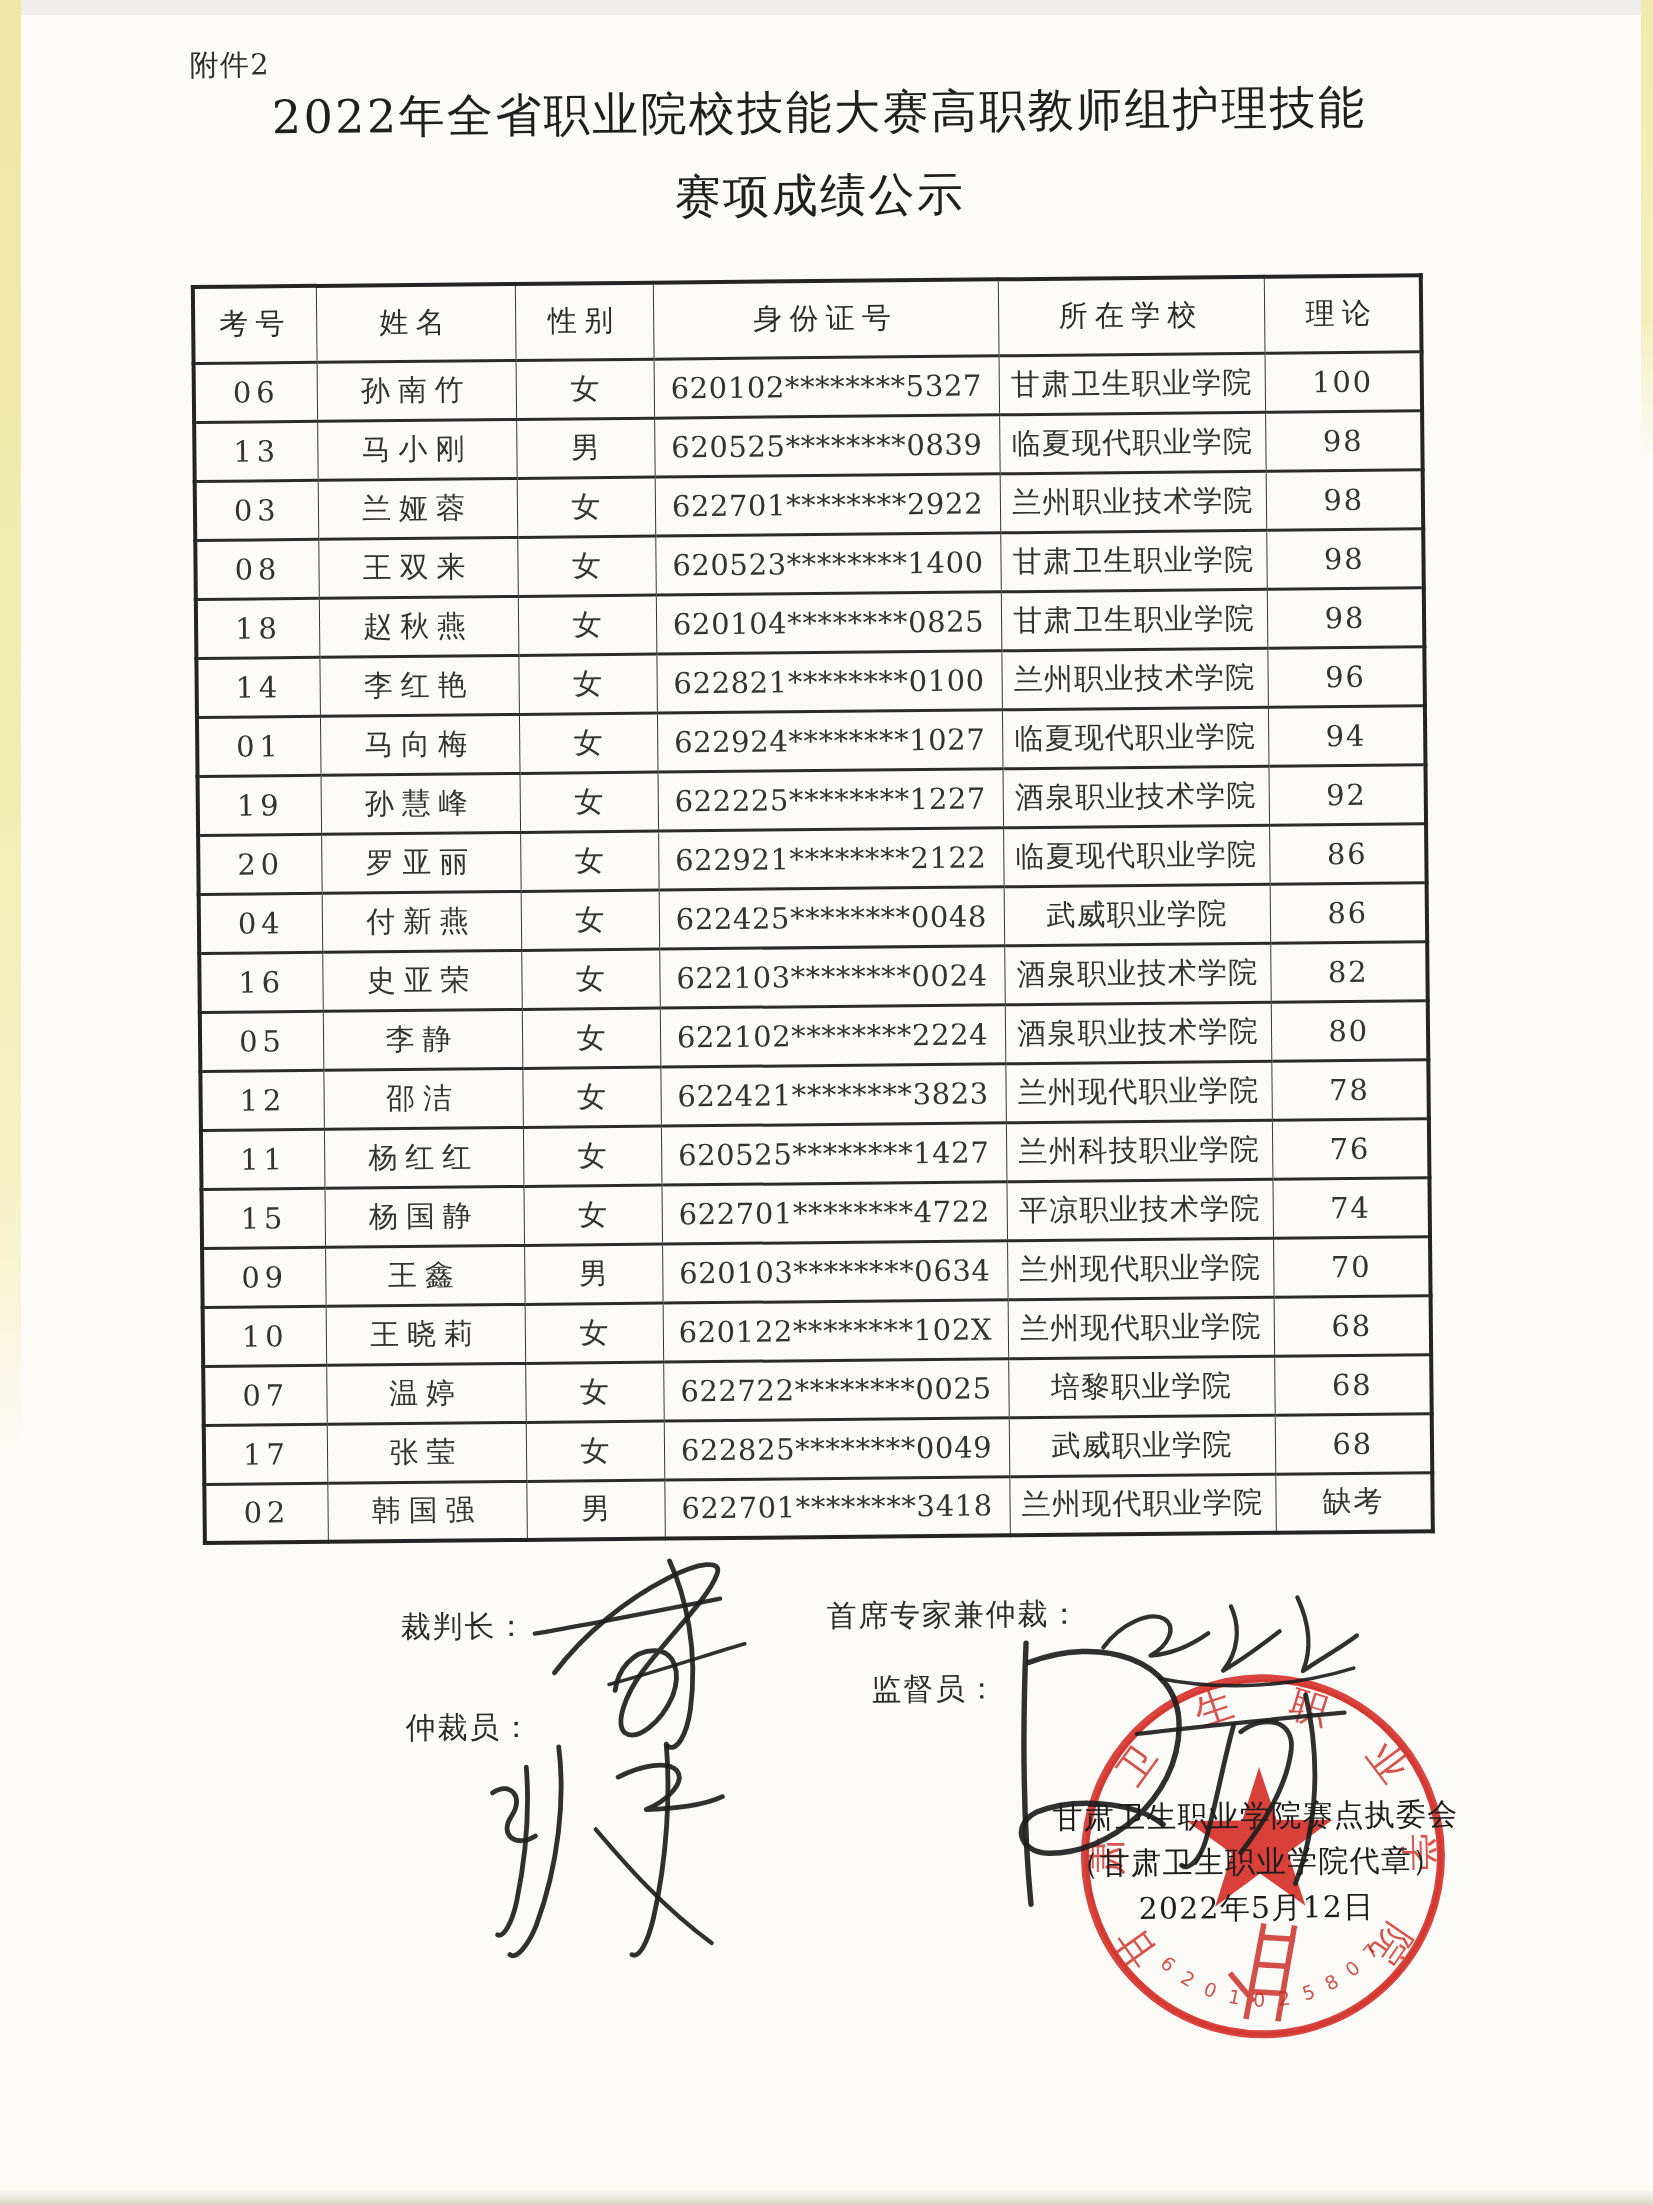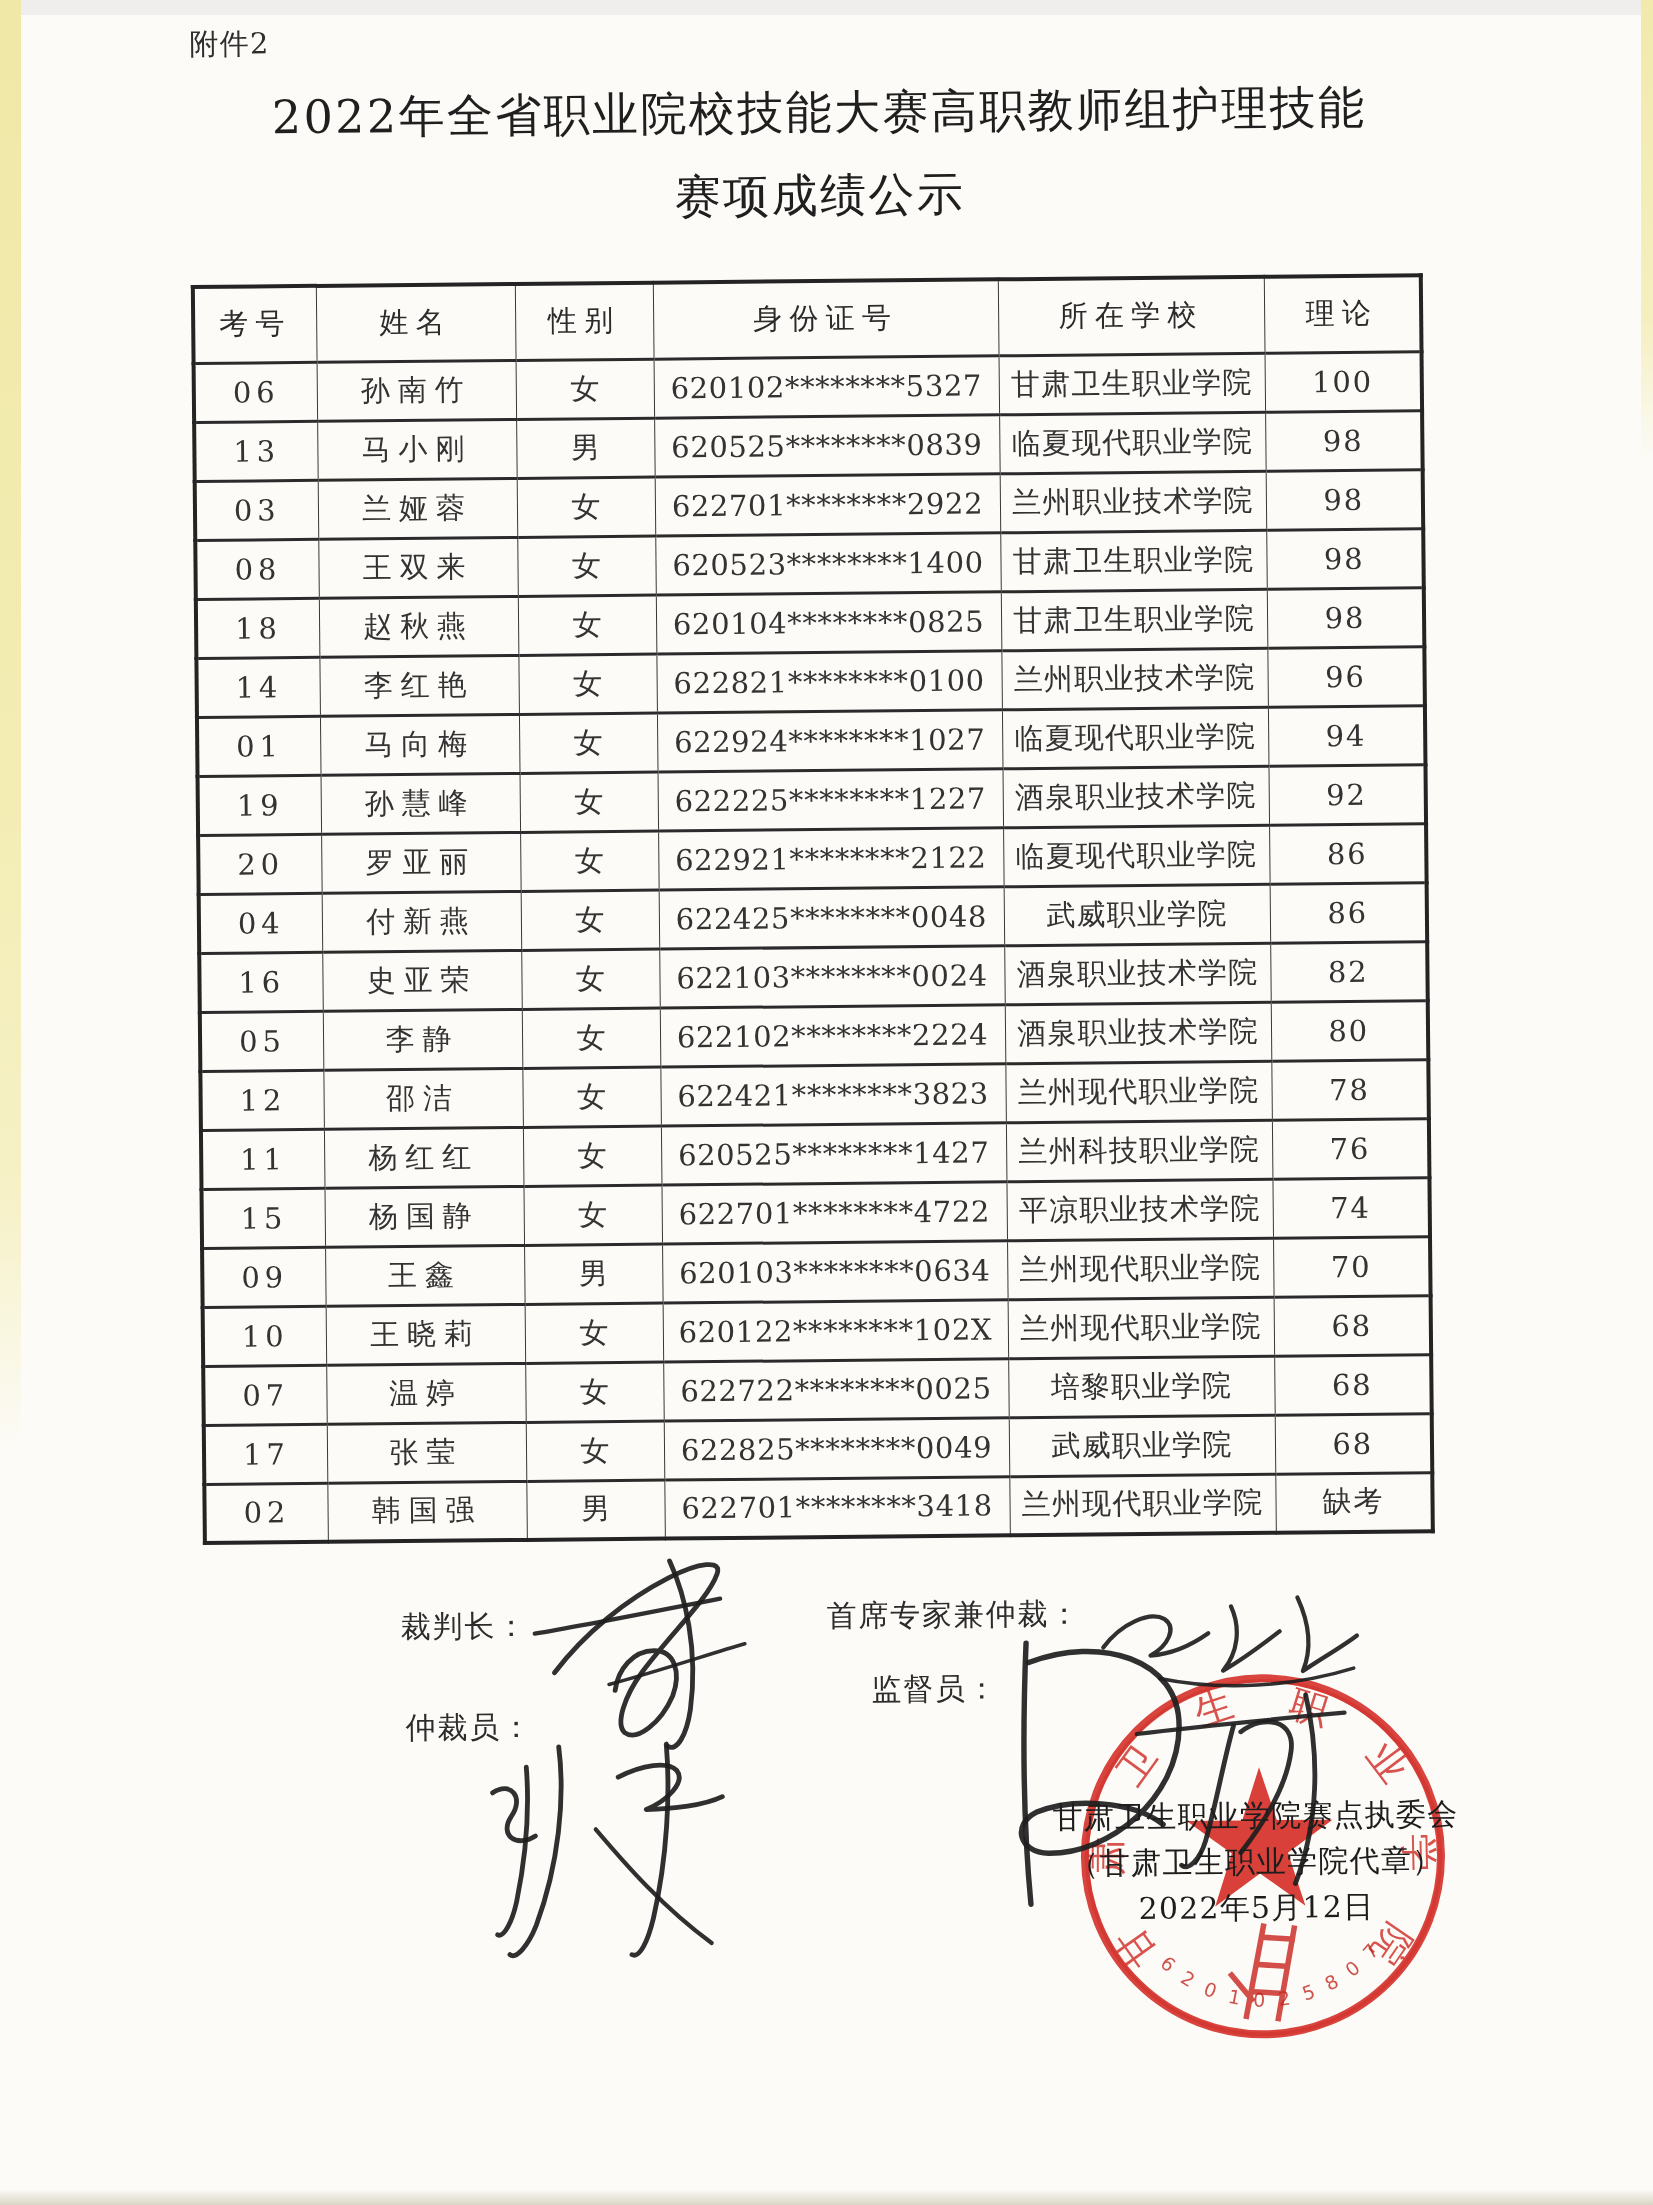--- a/index.html
+++ b/index.html
@@ -13,21 +13,21 @@
   .edge-top{position:absolute;left:0;top:0;width:1654px;height:14.5px;background:#efeeec;}
   .edge-left{position:absolute;left:0;top:0;width:20.6px;height:1451px;
     background:linear-gradient(to bottom,#f0e8a6 0%,#f3edb4 55%,#f6f1c6 82%,rgba(246,241,198,0) 100%);}
   .edge-right{position:absolute;right:0;top:0;width:13.3px;height:459px;
     background:linear-gradient(to bottom,#f1eaac 0%,#f5efc0 70%,rgba(245,239,192,0) 100%);}
   .edge-bottom{position:absolute;left:0;bottom:0;width:1654px;height:15.7px;
     background:linear-gradient(to top,#d9d5c6 0%,rgba(217,213,198,0) 100%);}
   
   .scan{position:absolute;left:0;top:0;width:1654px;height:2205px;
     transform:rotate(-0.55deg);transform-origin:50% 42%;}
-  .attachment{position:absolute;left:198px;top:19px;font-size:29px;color:#2e2e2e;letter-spacing:1.2px;}
+  .attachment{position:absolute;left:198px;top:40px;font-size:29px;color:#2e2e2e;letter-spacing:1.2px;}
   .title{position:absolute;left:0;top:71px;width:1654px;text-align:center;
     font-size:46px;line-height:83px;letter-spacing:2.4px;color:#1f1f1f;}
   
   table.results{
     position:absolute;left:197px;top:279px;width:1230px;
     border-collapse:collapse;table-layout:fixed;
     border:4.2px solid #242424;
   }
   table.results th,table.results td{
     border-top:3px solid #2b2b2b;border-bottom:3px solid #2b2b2b;

